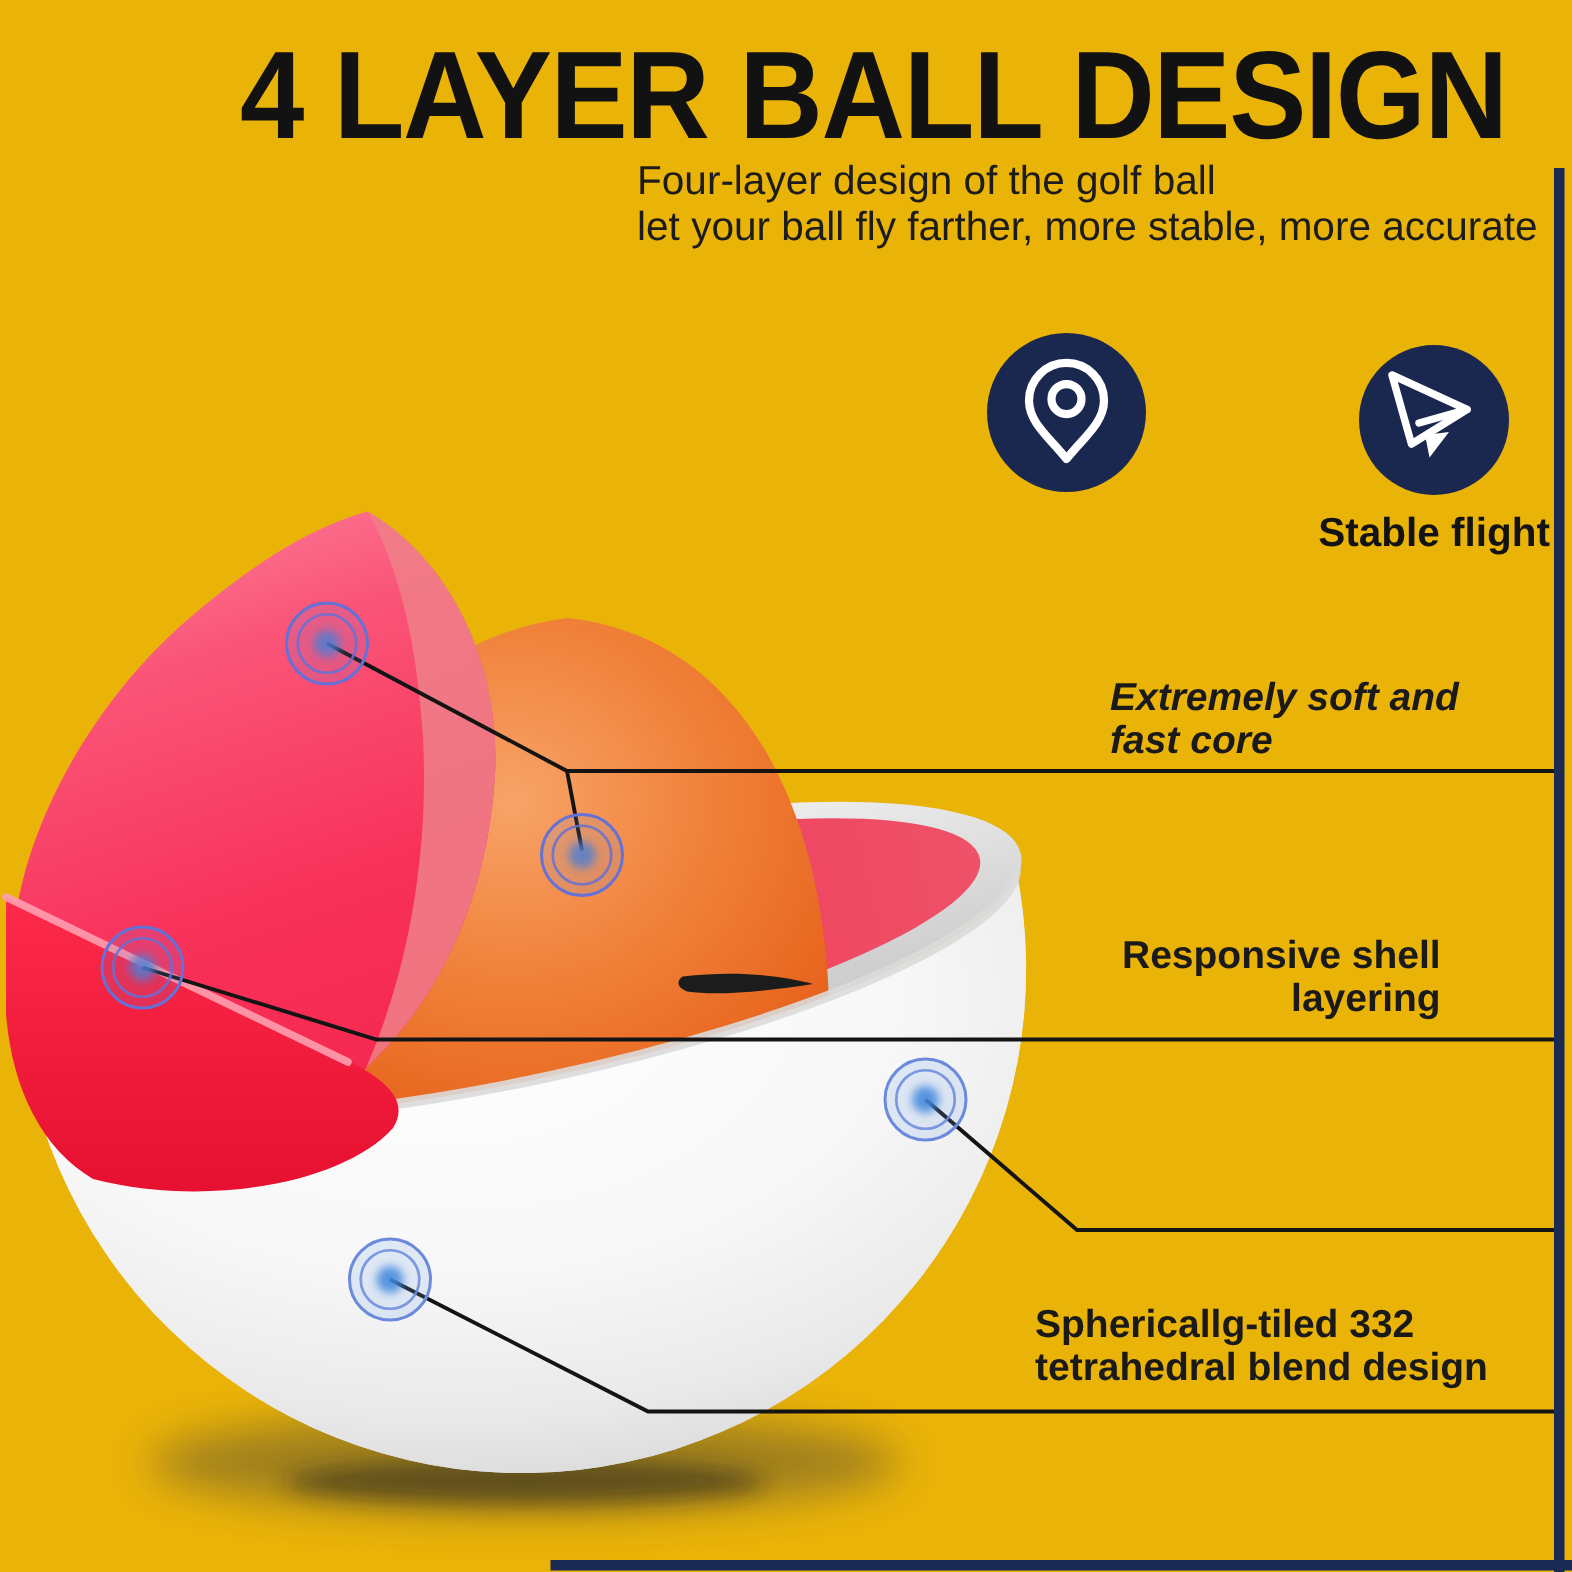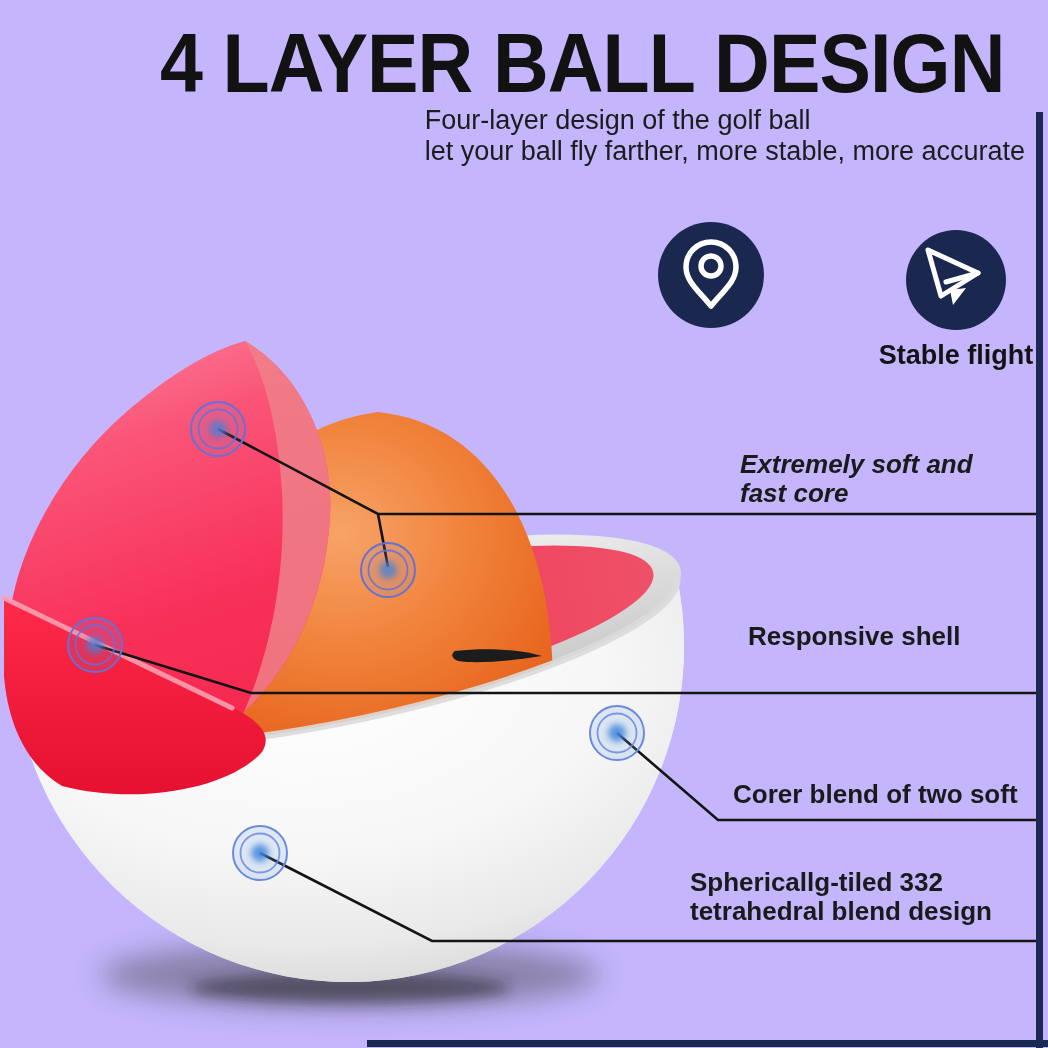--- a/index.html
+++ b/index.html
@@ -1,18 +1,18 @@
 <!DOCTYPE html>
 <html><head>
 <meta charset="utf-8">
 <style>
   html,body{margin:0;padding:0;background:#fff;}
   #stage{
     position:relative;width:1048px;height:1048px;overflow:hidden;
-    background:#c4b5fd;font-family:"Liberation Sans", sans-serif;color:#151515;
+    background:#eab308;font-family:"Liberation Sans", sans-serif;color:#151515;
   }
   #ball-svg{position:absolute;left:0;top:0;}
   .abs{position:absolute;}
   .page-title{
     left:160px;top:22px;width:900px;
     font-size:83px;font-weight:800;letter-spacing:-1px;line-height:1.0;
     color:#121212;transform:scaleX(.93);transform-origin:left top;white-space:nowrap;
   }
   .subtitle{
     right:23px;top:105px;
@@ -194,24 +194,22 @@
   </div>
   <div class="abs feature-label" style="left:856px;top:340px;width:200px;">Stable flight</div>
 
   <div class="abs callout" style="left:740px;top:450px;font-style:italic;">
     <div>Extremely soft and</div>
     <div>fast core</div>
   </div>
 
   <div class="abs callout" style="left:748px;top:622px;text-align:right;">
     <div>Responsive shell</div>
-  </div>
-
-  <div class="abs callout" style="left:733px;top:780px;">
-    <div>Corer blend of two soft</div>
-  </div>
+    <div>layering</div>
+  </div>
+
 
   <div class="abs callout" style="left:690px;top:868px;">
     <div>Sphericallg-tiled 332</div>
     <div>tetrahedral blend design</div>
   </div>
 
 </div>
 
 </body></html>

